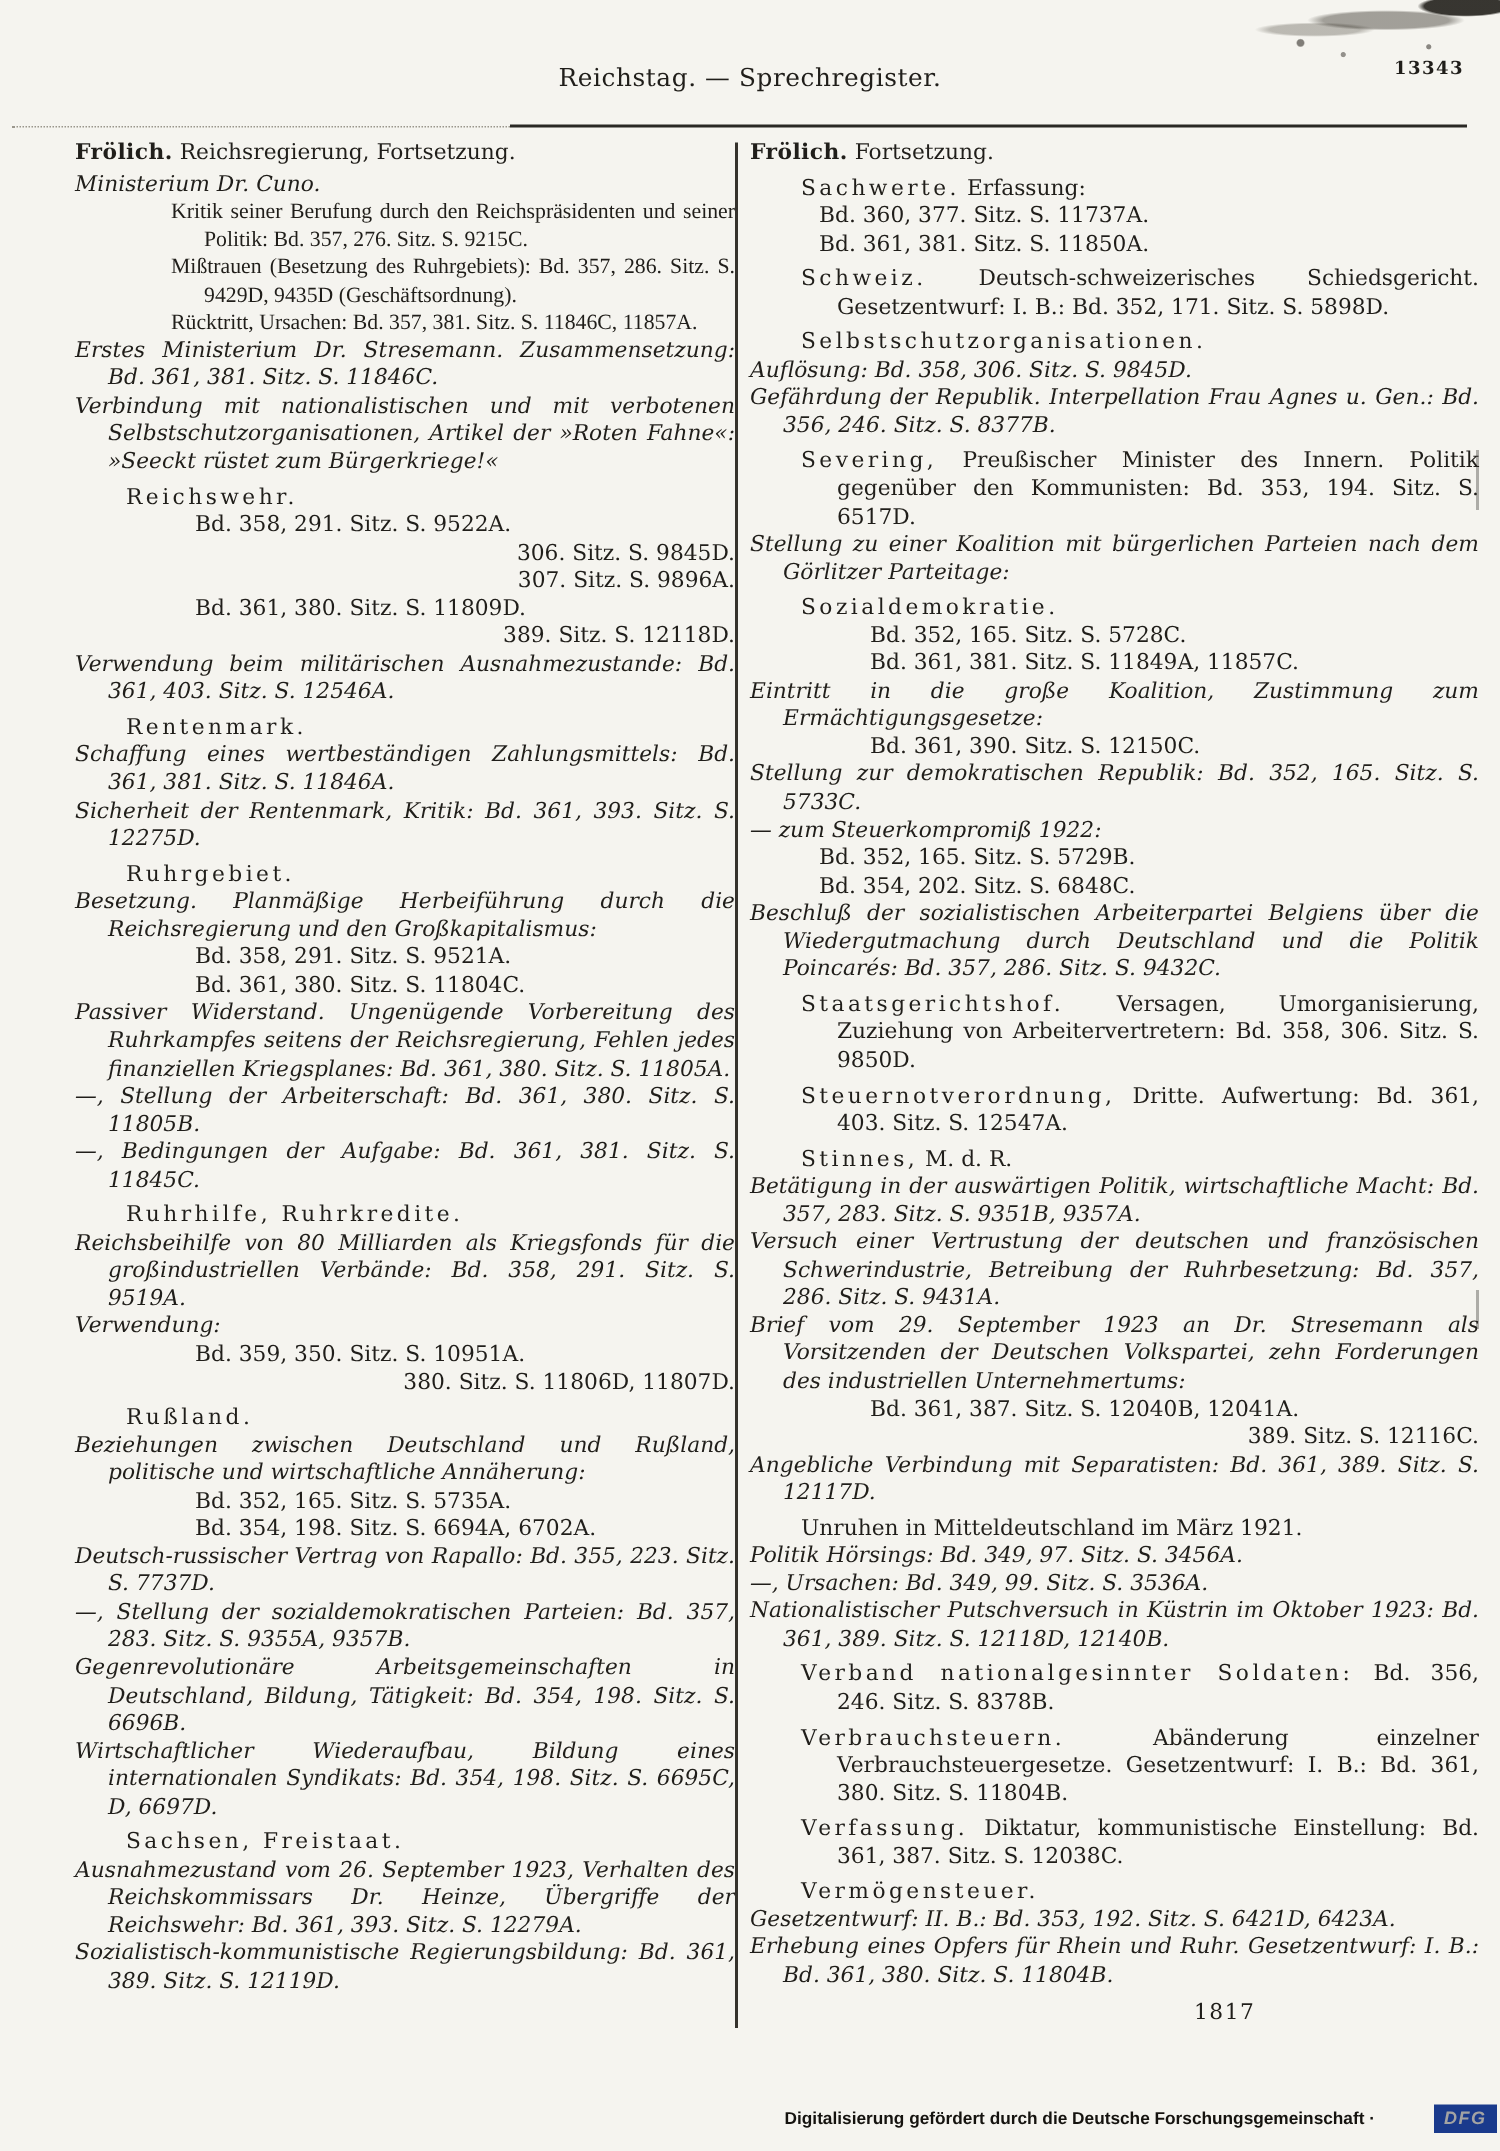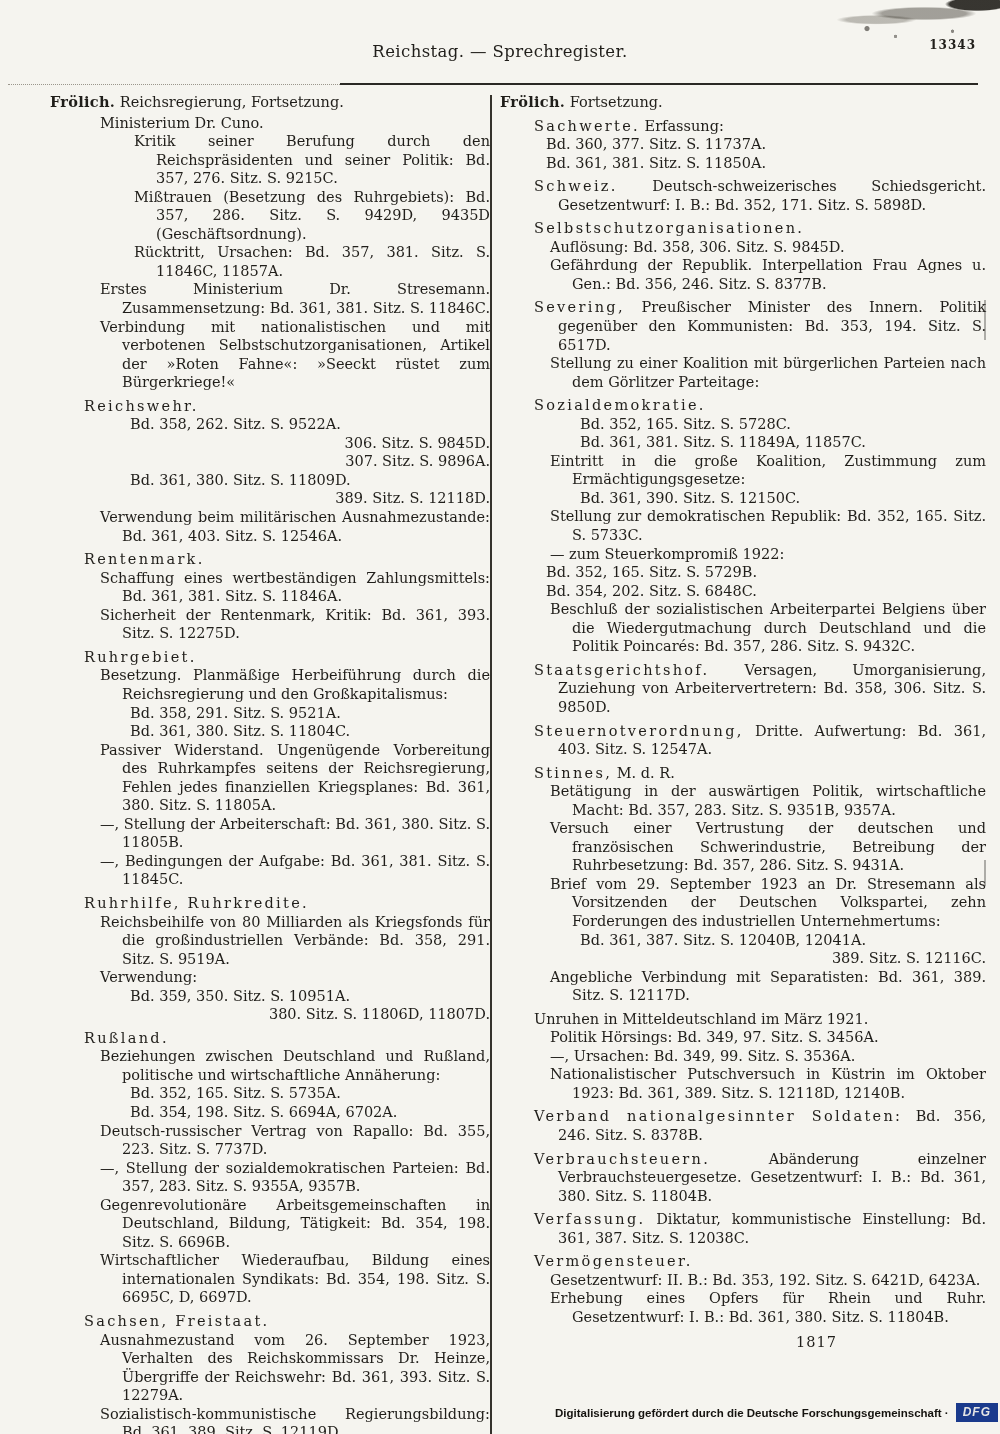--- a/index.html
+++ b/index.html
@@ -44,38 +44,38 @@
   
   .columns{display:flex;align-items:stretch;padding:7px 14px 0 38px;}
   .col{font-size:14.5px;line-height:18.55px;}
   .col-left{width:452px;padding-left:12px;box-sizing:border-box;}
   .divider{width:2px;background:#35322c;margin:2px 0 0 0;min-height:1216px;}
   .col-right{flex:1;padding-left:8px;box-sizing:border-box;}
   .heading{margin:0 0 2px 0;}
   .heading .hname{font-weight:bold;letter-spacing:.3px;}
   .line{text-align:justify;margin:0;}
   .kw,.kw0{margin-left:34px;padding-left:24px;text-indent:-24px;margin-top:5px;}
-  .e1{margin-left:50px;padding-left:22px;text-indent:-22px;}
-  .e2{margin-left:84px;padding-left:22px;text-indent:-22px;}
+  .e1{padding-left:22px;text-indent:-22px;font-style:italic;}
+  .e2{margin-left:64px;padding-left:22px;text-indent:-22px;font-family:Liberation Serif, serif;}
   .ref{margin-left:80px;text-align:left;}
   .refa{margin-left:46px;text-align:left;}
   .ref2{margin-left:140px;text-align:right;}
   .spaced{letter-spacing:2.3px;}
   .colnum{margin:7px 0 0 296px;font-size:14.5px;letter-spacing:1px;}
   
   .footer{
     position:absolute;right:2px;bottom:12px;
     display:flex;align-items:center;gap:7px;
     font-family:"Liberation Sans","DejaVu Sans",sans-serif;
     font-size:11.5px;font-weight:bold;color:#15130f;
   }
   .dfg-badge{
-    display:inline-block;background:var(--dfg,#1a3a8c);color:#e5e5e5;
+    display:inline-block;background:var(--dfg,#1a3a8c);color:#a3a3a3;
     font-style:italic;font-weight:bold;font-size:12px;
-    padding:2px 7px 3px 7px;letter-spacing:1px;
+    padding:2px 7px 3px 7px;letter-spacing:1px;margin-left:32px;
   }
 </style>
 </head>
 <body>
 
 <div class="page" style="--paper: #f5f4ef; --ink: #201e1a; --dfg: #1a3a8c;">
   <div class="noise"></div>
   <div class="edge-mark" style="top:300px;height:40px;"></div>
   <div class="edge-mark" style="top:860px;height:26px;"></div>
 
@@ -92,21 +92,21 @@
     <section class="col col-left">
       <p class="heading"><span class="hname">Frölich.</span> <span>Reichsregierung, Fortsetzung.</span></p>
       <div id="left-entries">
           <div class="line e1"><span>Ministerium Dr. Cuno.</span></div>
           <div class="line e2"><span>Kritik seiner Berufung durch den Reichspräsidenten und seiner Politik: Bd. 357, 276. Sitz. S. 9215C.</span></div>
           <div class="line e2"><span>Mißtrauen (Besetzung des Ruhrgebiets): Bd. 357, 286. Sitz. S. 9429D, 9435D (Geschäftsordnung).</span></div>
           <div class="line e2"><span>Rücktritt, Ursachen: Bd. 357, 381. Sitz. S. 11846C, 11857A.</span></div>
           <div class="line e1"><span>Erstes Ministerium Dr. Stresemann. Zusammensetzung: Bd. 361, 381. Sitz. S. 11846C.</span></div>
           <div class="line e1"><span>Verbindung mit nationalistischen und mit verbotenen Selbstschutzorganisationen, Artikel der »Roten Fahne«: »Seeckt rüstet zum Bürgerkriege!«</span></div>
           <div class="line kw"><span class="spaced">Reichswehr.</span></div>
-          <div class="line ref"><span>Bd. 358, 262. Sitz. S. 9522A.</span></div>
+          <div class="line ref"><span>Bd. 358, 291. Sitz. S. 9522A.</span></div>
           <div class="line ref2"><span>306. Sitz. S. 9845D.</span></div>
           <div class="line ref2"><span>307. Sitz. S. 9896A.</span></div>
           <div class="line ref"><span>Bd. 361, 380. Sitz. S. 11809D.</span></div>
           <div class="line ref2"><span>389. Sitz. S. 12118D.</span></div>
           <div class="line e1"><span>Verwendung beim militärischen Ausnahmezustande: Bd. 361, 403. Sitz. S. 12546A.</span></div>
           <div class="line kw"><span class="spaced">Rentenmark.</span></div>
           <div class="line e1"><span>Schaffung eines wertbeständigen Zahlungsmittels: Bd. 361, 381. Sitz. S. 11846A.</span></div>
           <div class="line e1"><span>Sicherheit der Rentenmark, Kritik: Bd. 361, 393. Sitz. S. 12275D.</span></div>
           <div class="line kw"><span class="spaced">Ruhrgebiet.</span></div>
           <div class="line e1"><span>Besetzung. Planmäßige Herbeiführung durch die Reichsregierung und den Großkapitalismus:</span></div>

